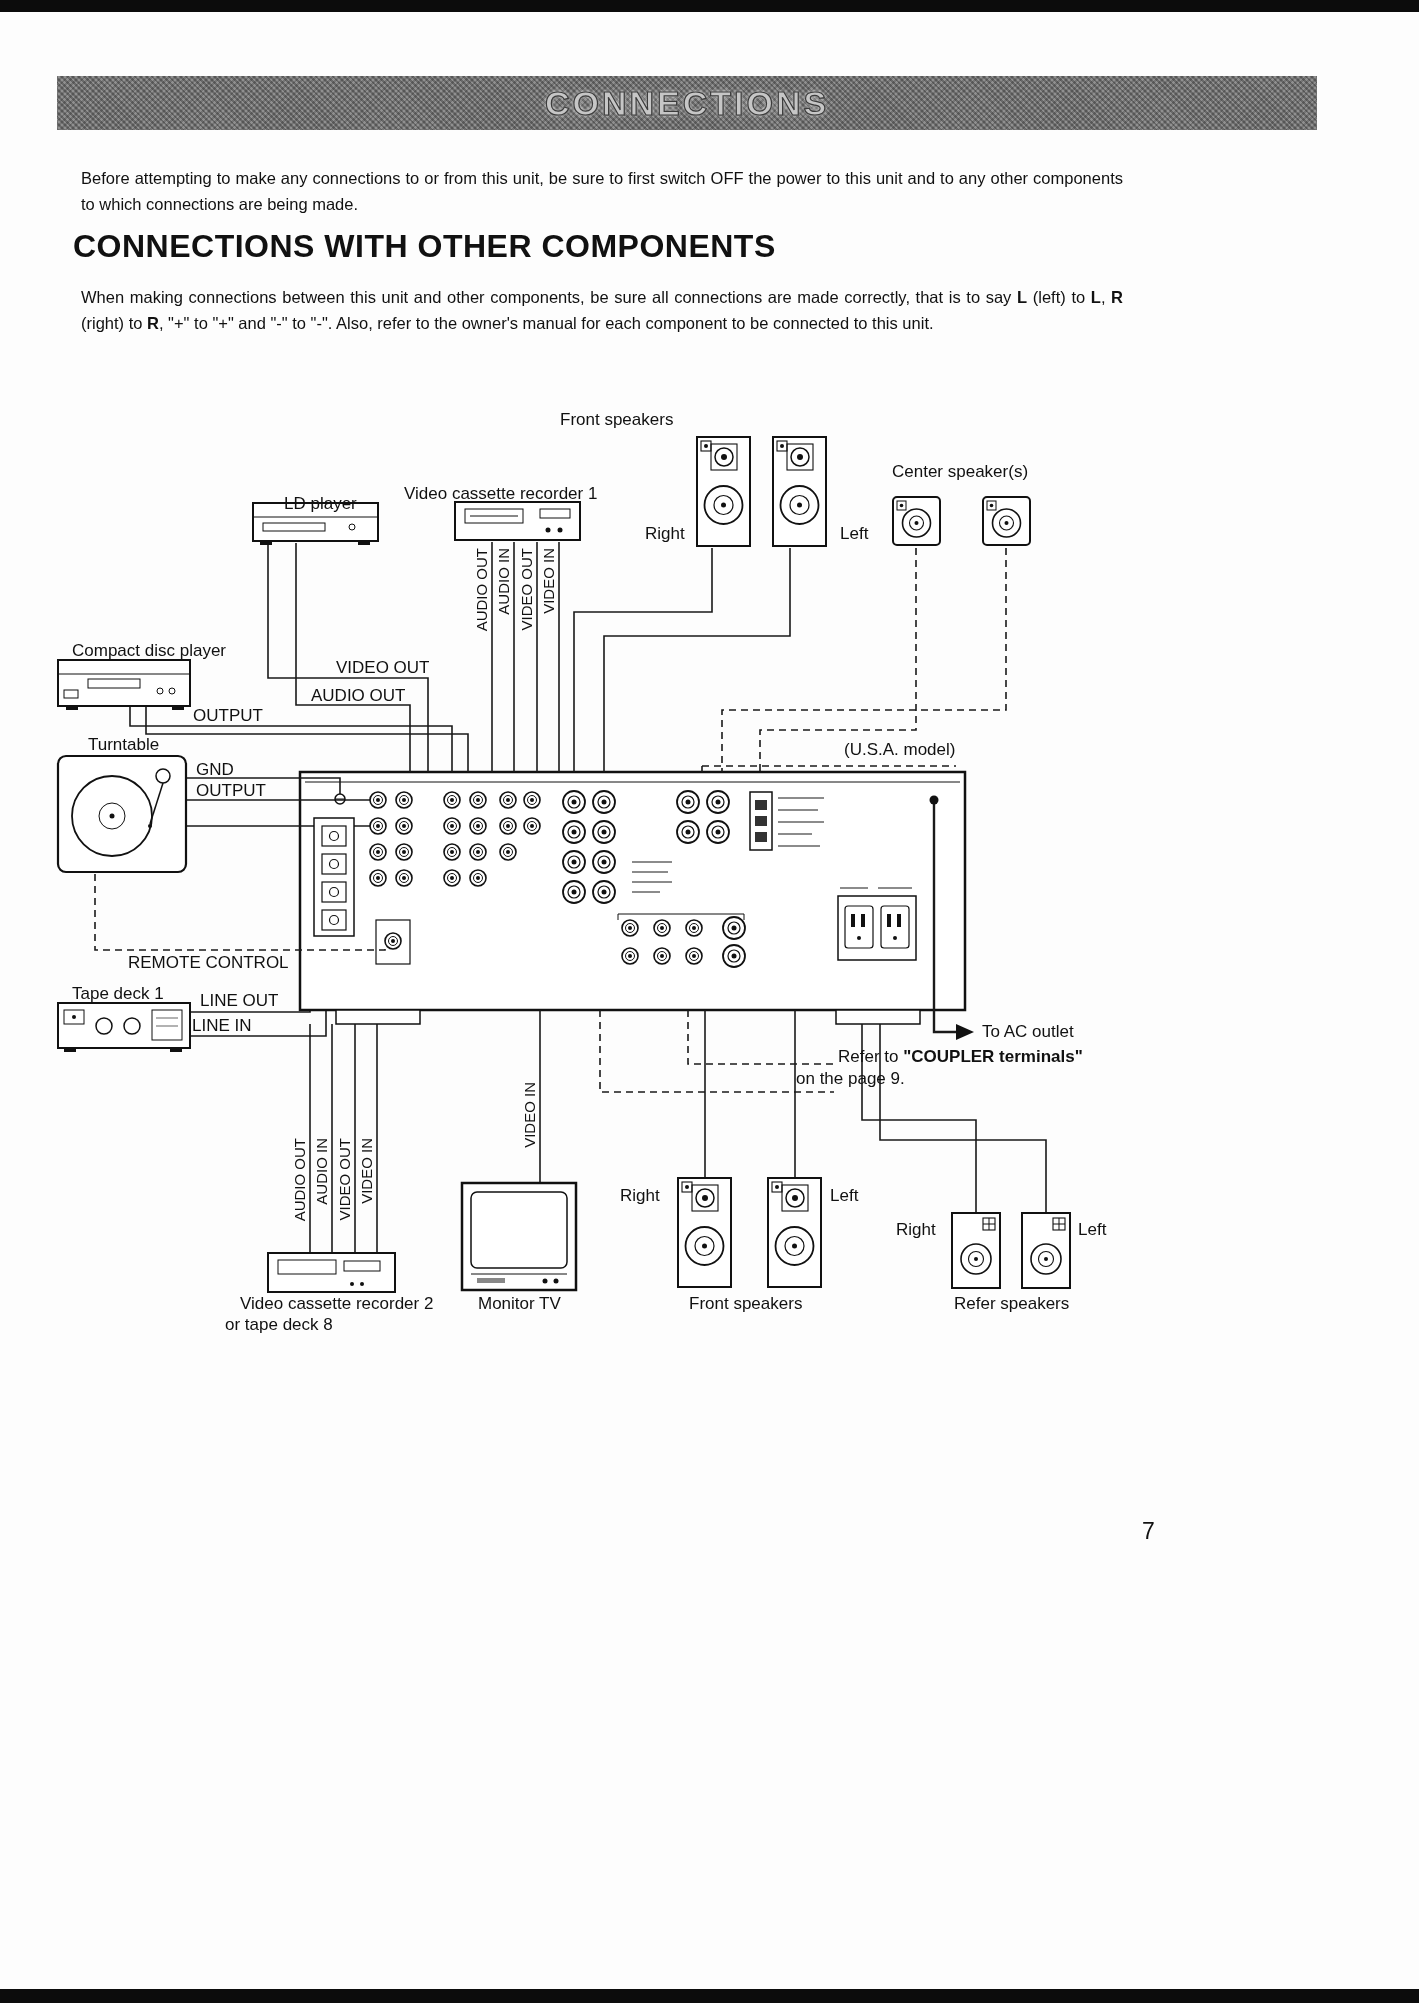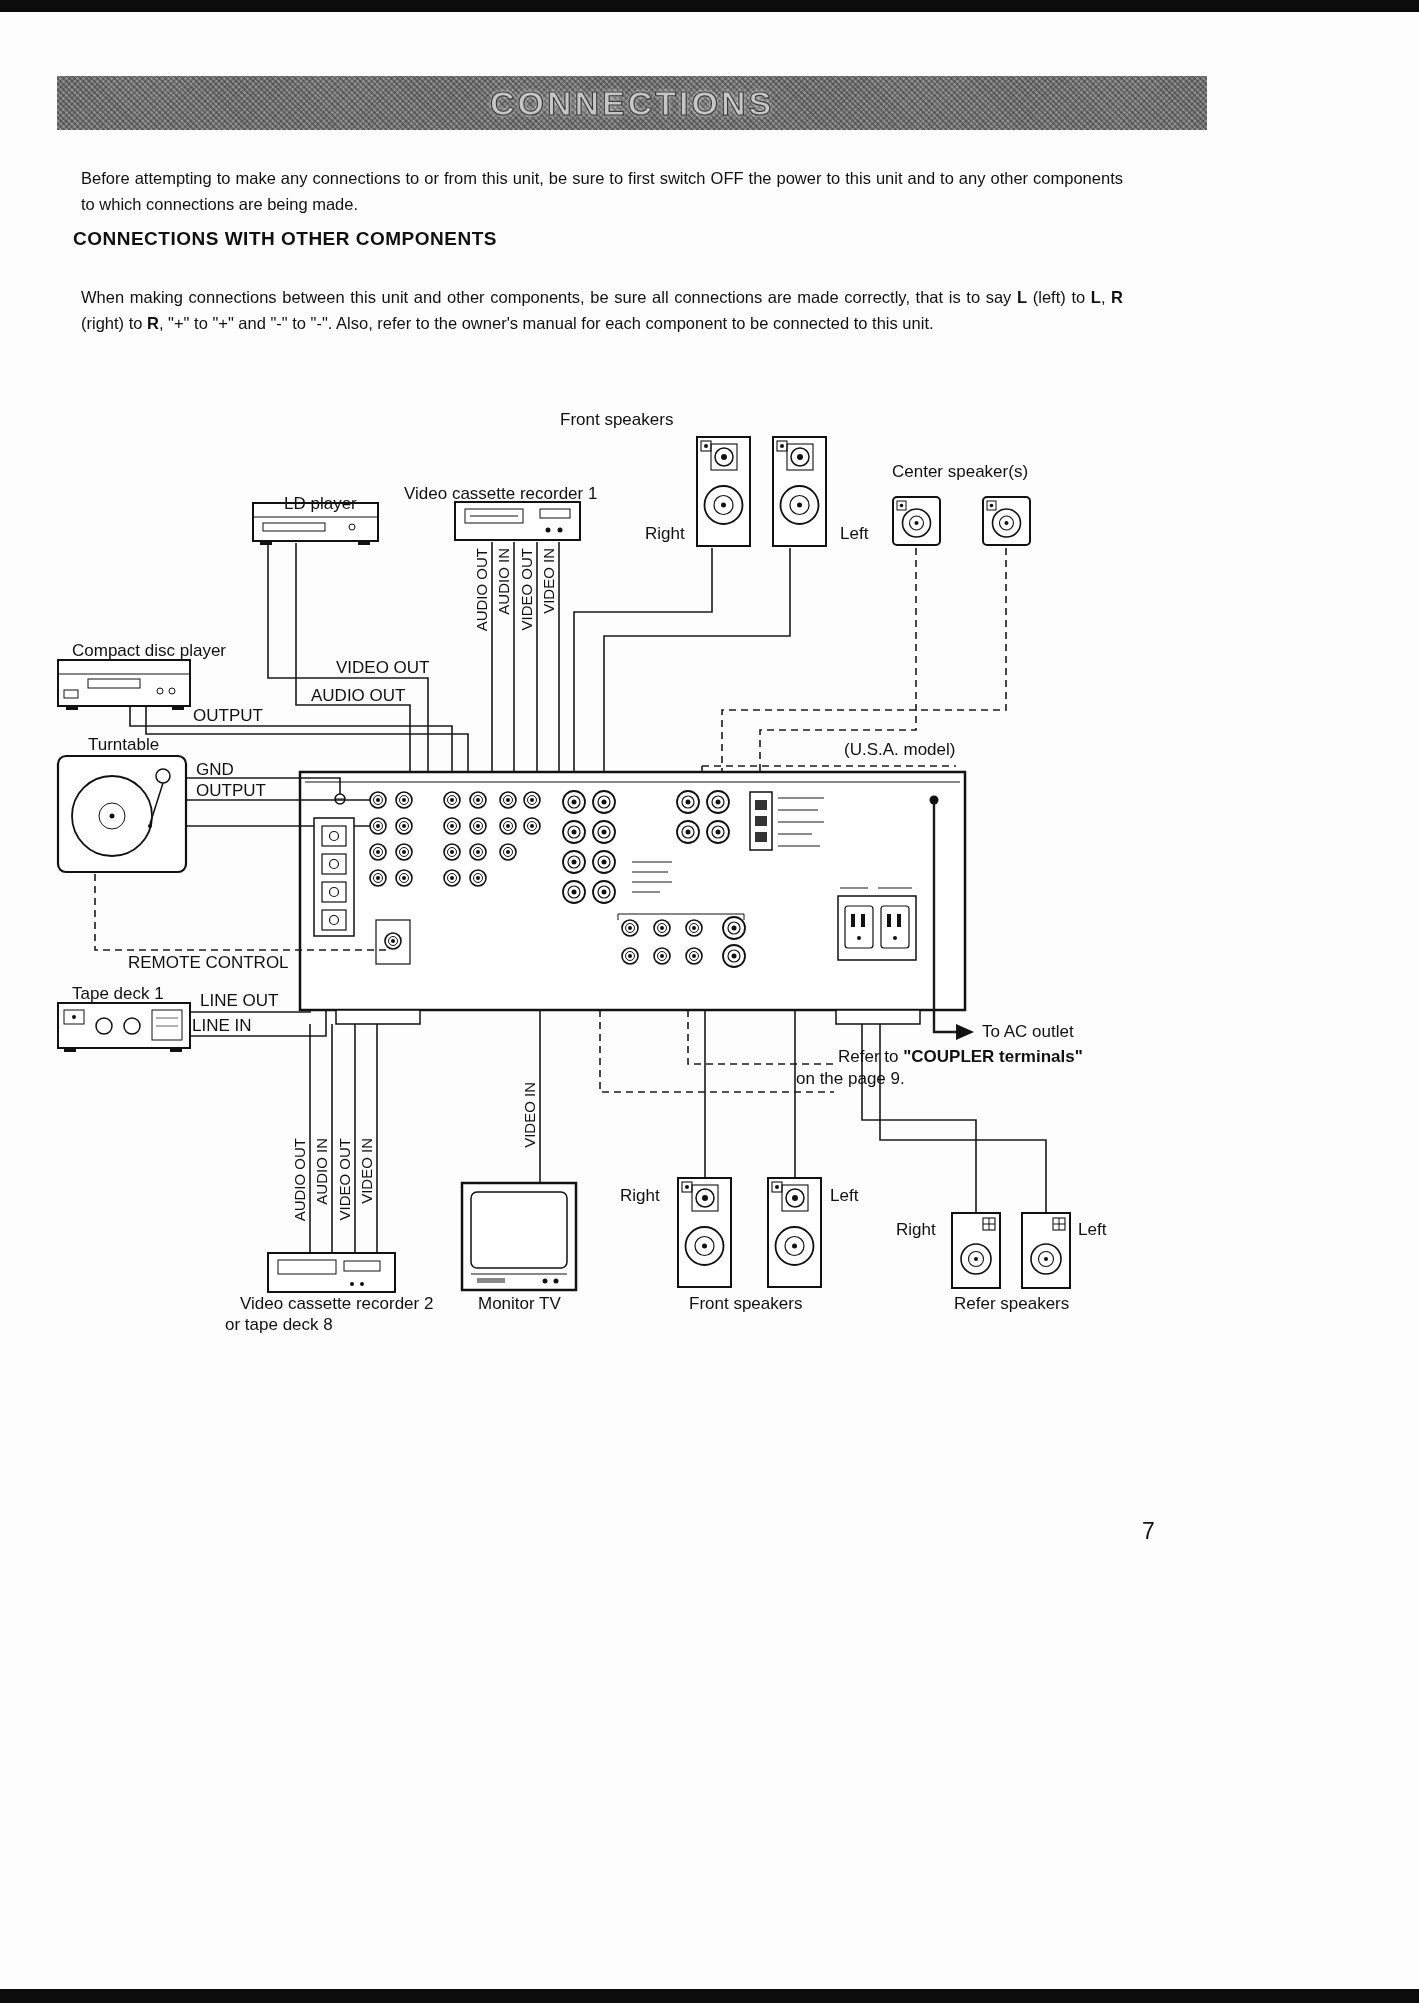--- a/index.html
+++ b/index.html
@@ -1,30 +1,30 @@
 <!DOCTYPE html>
 <html><head>
 <meta charset="utf-8">
 <style>
   html,body{margin:0;padding:0;background:#e8e8e8;}
   .page{position:relative;width:1419px;height:2003px;background:#fdfdfd;margin:0 auto;
         font-family:"Liberation Sans",sans-serif;color:#111;overflow:hidden;}
   .bar{position:absolute;left:0;width:1419px;background:#0c0c0c;}
-  .banner{position:absolute;left:57px;top:76px;width:1150px;height:54px;
+  .banner{position:absolute;left:57px;top:76px;width:1260px;height:54px;
           background:
             repeating-linear-gradient(45deg,#8f8f8f 0 2px,#c2c2c2 2px 4px),
             repeating-linear-gradient(-45deg,#9a9a9a 0 2px,#bdbdbd 2px 4px);
           background-blend-mode:multiply;
           display:flex;align-items:center;justify-content:center;}
   .banner-text{font-size:34px;font-weight:bold;letter-spacing:3px;color:#c6c6c6;
           -webkit-text-stroke:1.2px #3c3c3c;
           text-shadow:0 0 4px rgba(255,255,255,.9),1px 1px 0 #555;}
   .body-text{position:absolute;left:73px;width:1042px;font-size:16.5px;line-height:1.55;
           text-align:justify;margin:8px;}
-  .sec-title{position:absolute;left:73px;top:228px;font-size:19px;font-weight:bold;
+  .sec-title{position:absolute;left:73px;top:228px;font-size:32px;font-weight:bold;
           letter-spacing:.5px;margin:0;white-space:nowrap;}
   .lbl{position:absolute;font-size:17px;line-height:1.15;white-space:nowrap;color:#111;}
   .vlbl{position:absolute;writing-mode:vertical-rl;transform:rotate(180deg);
           font-size:15px;line-height:1;white-space:nowrap;color:#111;}
   .pageno{position:absolute;left:1142px;top:1518px;font-size:23px;color:#111;}
   svg{position:absolute;left:0;top:0;}
   b{font-weight:bold;}
 </style>
 </head>
 <body>

